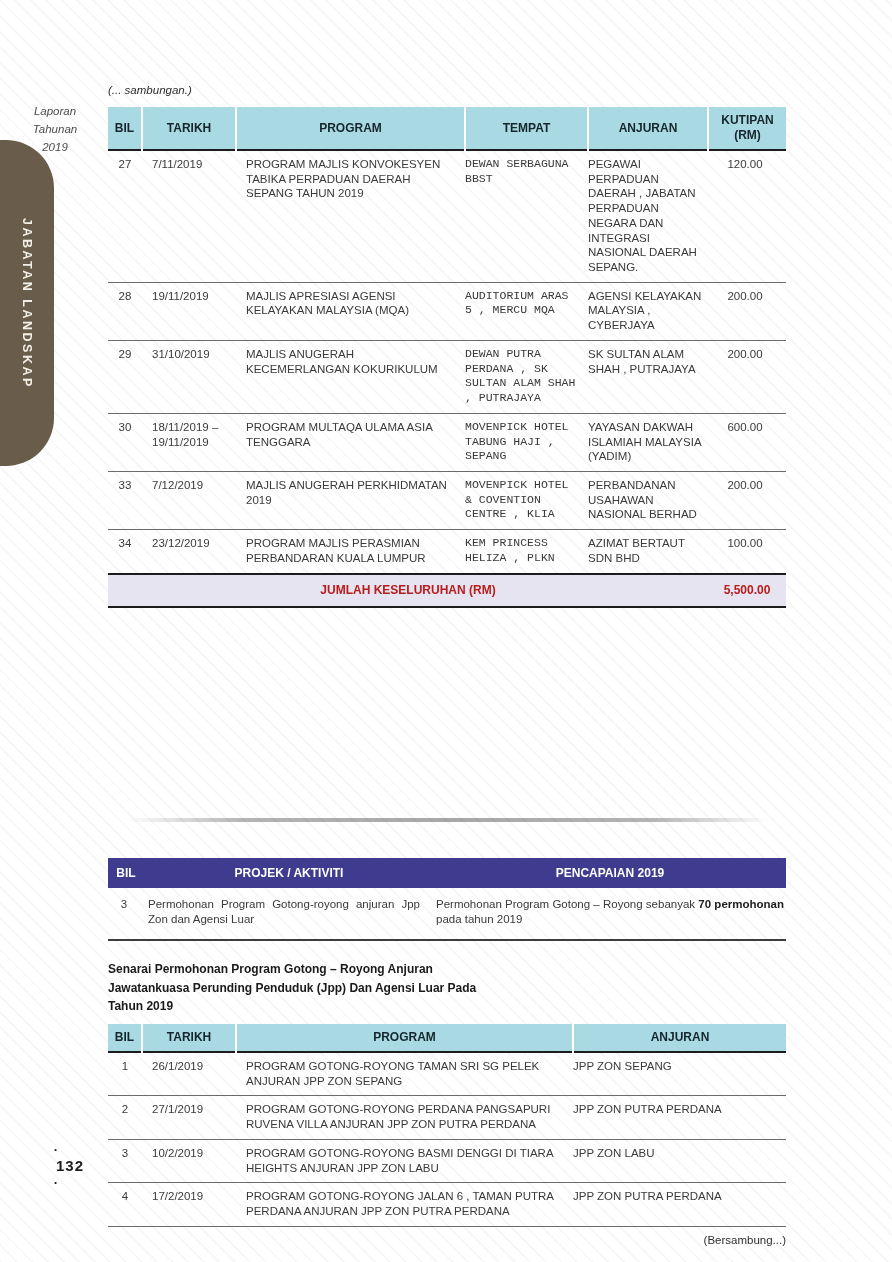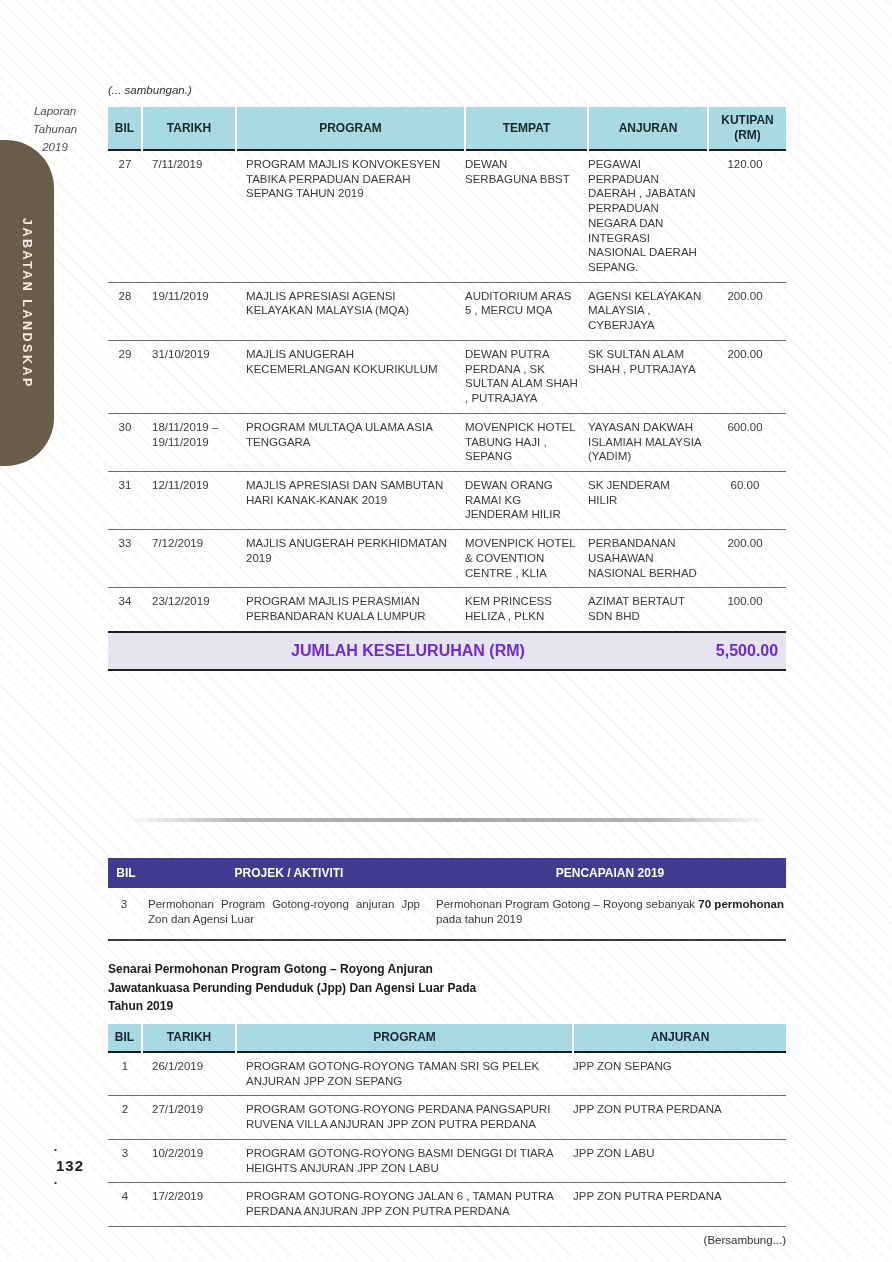--- a/index.html
+++ b/index.html
@@ -64,27 +64,27 @@
   .blue-head { border-bottom:2px solid #1c1c1c; }
 
   td {
     vertical-align:top; font-size:11.5px; line-height:1.28; color:#3a3a3a;
     padding:6px 8px 7px 0;
   }
   .t1 tbody tr td, .t3 tbody tr td { border-bottom:1px solid #6b6b6b; }
   td.c-bil { text-align:center; padding-left:0; padding-right:0; }
   td.c-tarikh { padding-left:10px; }
   td.c-program { padding-left:10px; padding-right:16px; }
-  td.c-tempat { padding-right:10px; }
+  td.c-tempat { padding-right:10px;font-family:Liberation Mono, monospace; }
   td.c-anjuran { padding-right:6px; }
   td.c-kutipan { text-align:center; padding-right:4px; }
 
   .t1 tr.total td {
     background:#e5e4f0; border-top:2px solid #1c1c1c; border-bottom:2px solid #1c1c1c;
-    font-weight:bold; color:#6d28d9; font-size:16px; padding:8px 4px;
+    font-weight:bold; color:#b91c1c; font-size:12px; padding:8px 4px;
   }
   .t1 tr.total td.tlabel { text-align:center; }
   .t1 tr.total td.tvalue { text-align:center; }
 
   
   .t2 thead th {
     background:#3f3c8f; color:#ffffff; font-weight:bold; font-size:12px;
     text-align:center; padding:8px 2px; line-height:1.2;
   }
   .t2 tbody td { border-bottom:2px solid #3d3d3d; padding:9px 4px 12px 0; }
@@ -171,28 +171,20 @@
         </tr>
         <tr>
           <td class="c-bil">30</td>
           <td class="c-tarikh">18/11/2019 – 19/11/2019</td>
           <td class="c-program">PROGRAM MULTAQA ULAMA ASIA TENGGARA</td>
           <td class="c-tempat">MOVENPICK HOTEL TABUNG HAJI , SEPANG</td>
           <td class="c-anjuran">YAYASAN DAKWAH ISLAMIAH MALAYSIA (YADIM)</td>
           <td class="c-kutipan">600.00</td>
         </tr>
         <tr>
-          <td class="c-bil">31</td>
-          <td class="c-tarikh">12/11/2019</td>
-          <td class="c-program">MAJLIS APRESIASI DAN SAMBUTAN HARI KANAK-KANAK 2019</td>
-          <td class="c-tempat">DEWAN ORANG RAMAI KG JENDERAM HILIR</td>
-          <td class="c-anjuran">SK JENDERAM HILIR</td>
-          <td class="c-kutipan">60.00</td>
-        </tr>
-        <tr>
           <td class="c-bil">33</td>
           <td class="c-tarikh">7/12/2019</td>
           <td class="c-program">MAJLIS ANUGERAH PERKHIDMATAN 2019</td>
           <td class="c-tempat">MOVENPICK HOTEL &amp; COVENTION CENTRE , KLIA</td>
           <td class="c-anjuran">PERBANDANAN USAHAWAN NASIONAL BERHAD</td>
           <td class="c-kutipan">200.00</td>
         </tr>
         <tr>
           <td class="c-bil">34</td>
           <td class="c-tarikh">23/12/2019</td>

